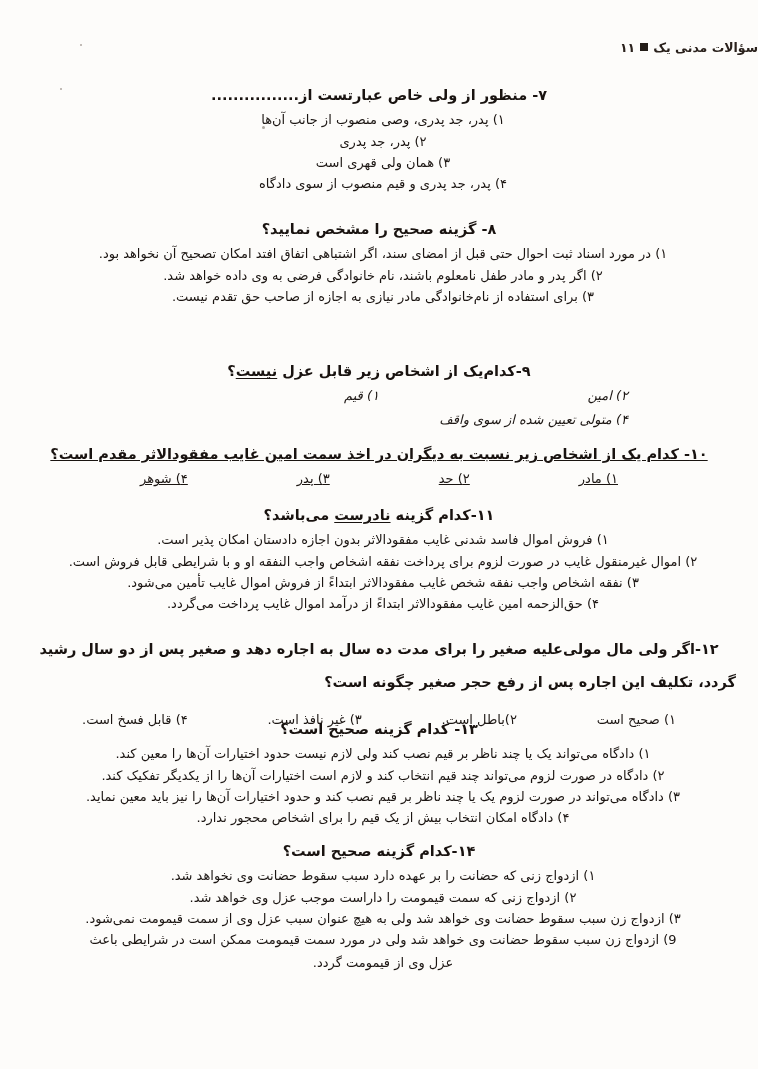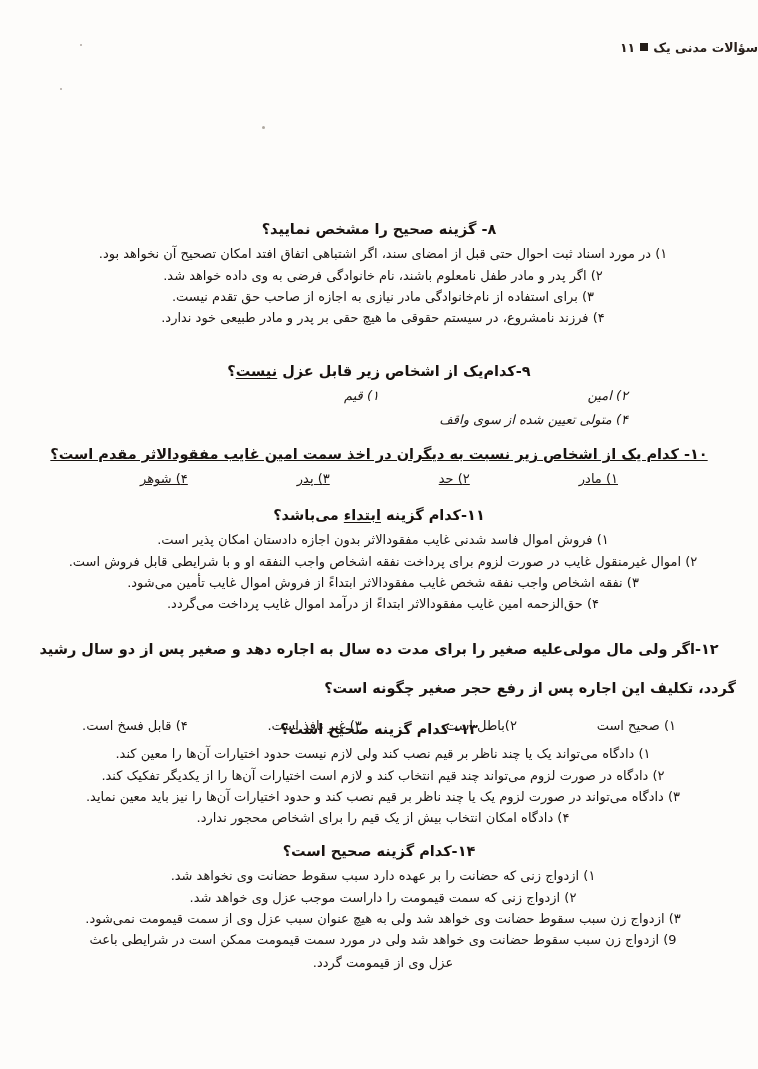--- a/index.html
+++ b/index.html
@@ -129,28 +129,36 @@
   <div class="speck" style="top:126px;left:262px;width:3px;height:3px;"></div>
 
   <div class="runhead">
     <div class="runhead-inner">
       <span class="runhead-title">سؤالات مدنی یک</span>
       <span class="runhead-mark"></span>
       <span class="runhead-page">۱۱</span>
     </div>
   </div>
 
+  <div class="qblock" style="top:84px;">
+    <p class="qstem">۷- منظور از ولی خاص عبارتست از................</p>
+    <div class="opts-stack center-right">
+      <div class="opt">۱) پدر، جد پدری، وصی منصوب از جانب آن‌ها</div>
+      <div class="opt">۲) پدر، جد پدری</div>
+      <div class="opt">۳) همان ولی قهری است</div>
+      <div class="opt">۴) پدر، جد پدری و قیم منصوب از سوی دادگاه</div>
+    </div>
+  </div>
 
   <div class="qblock" style="top:218px;right:20px;left:20px;">
     <p class="qstem">۸- گزینه صحیح را مشخص نمایید؟</p>
     <div class="opts-stack center-right">
       <div class="opt">۱) در مورد اسناد ثبت احوال حتی قبل از امضای سند، اگر اشتباهی اتفاق افتد امکان تصحیح آن نخواهد بود.</div>
       <div class="opt">۲) اگر پدر و مادر طفل نامعلوم باشند، نام خانوادگی فرضی به وی داده خواهد شد.</div>
       <div class="opt">۳) برای استفاده از نام‌خانوادگی مادر نیازی به اجازه از صاحب حق تقدم نیست.</div>
-      <div class="opt">۴) فرزند نامشروع، در سیستم حقوقی ما هیچ حقی بر پدر و مادر طبیعی خود ندارد.</div>
     </div>
   </div>
 
   <div class="qblock" style="top:360px;">
     <p class="qstem">
       <span>۹-کدام‌یک از اشخاص زیر قابل عزل </span><span class="u">نیست</span><span>؟</span>
     </p>
     <div class="opts-grid">
       <div class="opt col-left">۲) امین</div>
       <div class="opt">۱) قیم</div>
@@ -163,32 +171,32 @@
     <div class="opts-row" style="padding:0 100px 0 100px;">
       <div class="opt">۱) مادر</div>
       <div class="opt">۲) جد</div>
       <div class="opt">۳) پدر</div>
       <div class="opt">۴) شوهر</div>
     </div>
   </div>
 
   <div class="qblock" style="top:504px;right:20px;left:20px;">
     <p class="qstem">
-      <span>۱۱-کدام گزینه </span><span class="u">ابتداء</span><span> می‌باشد؟</span>
+      <span>۱۱-کدام گزینه </span><span class="u">نادرست</span><span> می‌باشد؟</span>
     </p>
     <div class="opts-stack center-right">
       <div class="opt">۱) فروش اموال فاسد شدنی غایب مفقودالاثر بدون اجازه دادستان امکان پذیر است.</div>
       <div class="opt">۲) اموال غیرمنقول غایب در صورت لزوم برای پرداخت نفقه اشخاص واجب النفقه او و با شرایطی قابل فروش است.</div>
       <div class="opt">۳) نفقه اشخاص واجب نفقه شخص غایب مفقودالاثر ابتداءً از فروش اموال غایب تأمین می‌شود.</div>
       <div class="opt">۴) حق‌الزحمه امین غایب مفقودالاثر ابتداءً از درآمد اموال غایب پرداخت می‌گردد.</div>
     </div>
   </div>
 
   <div class="qblock" style="top:638px;right:22px;left:22px;">
-    <p class="qstem two-line" style="margin-bottom:17px;text-align:center;">۱۲-اگر ولی مال مولی‌علیه صغیر را برای مدت ده سال به اجاره دهد و صغیر پس از دو سال رشید</p>
+    <p class="qstem two-line" style="margin-bottom:11px;text-align:center;">۱۲-اگر ولی مال مولی‌علیه صغیر را برای مدت ده سال به اجاره دهد و صغیر پس از دو سال رشید</p>
     <p class="qstem two-line" style="margin-bottom:15px;text-align:right;">گردد، تکلیف این اجاره پس از رفع حجر صغیر چگونه است؟</p>
     <div class="opts-row" style="padding:0 60px 0 60px;">
       <div class="opt">۱) صحیح است</div>
       <div class="opt">۲)باطل است.</div>
       <div class="opt">۳) غیر نافذ است.</div>
       <div class="opt">۴) قابل فسخ است.</div>
     </div>
   </div>
 
   <div class="qblock" style="top:718px;right:18px;left:18px;">

